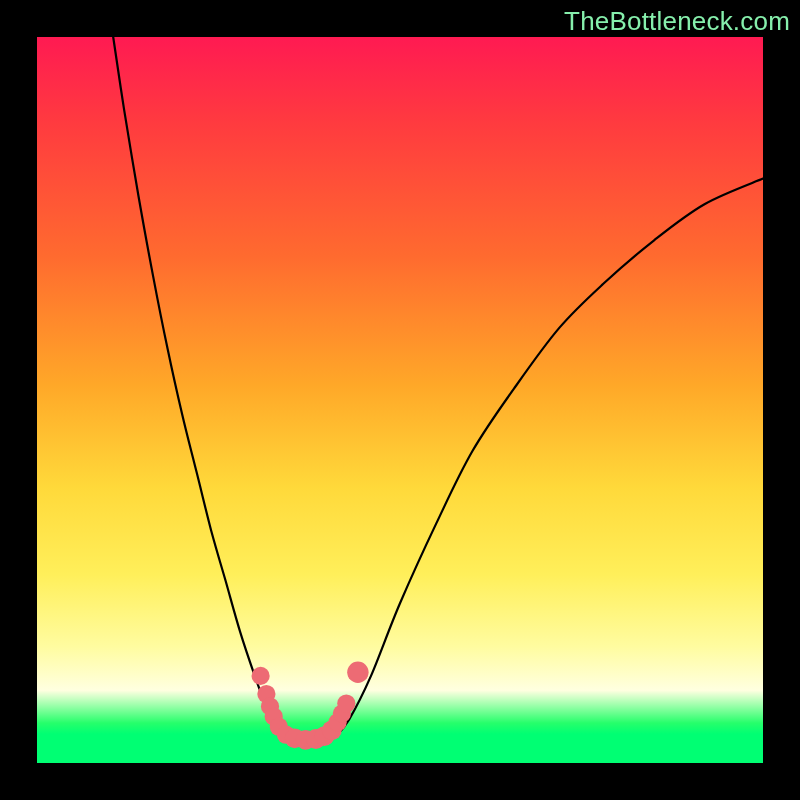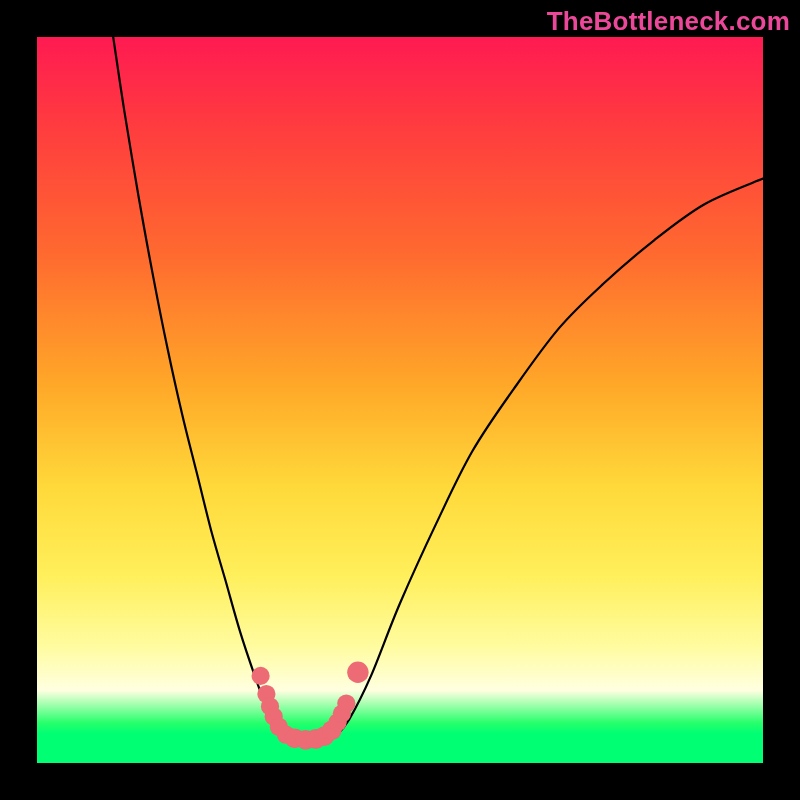--- a/index.html
+++ b/index.html
@@ -38,23 +38,23 @@
       #ffffe0 90%,
       #26ff6b 94.5%,
       #00ff73 96%,
       #00ff73 100%
     );
   }
   .watermark {
     position: absolute;
     top: 6px;
     right: 10px;
-    color: #ec4899;
+    color: #86efac;
     font-size: 26px;
-    font-weight: 700;
+    font-weight: 400;
     letter-spacing: 0.2px;
     user-select: none;
   }
   svg.curve {
     position: absolute;
     left: 0;
     top: 0;
     width: 726px;
     height: 726px;
     overflow: visible;

